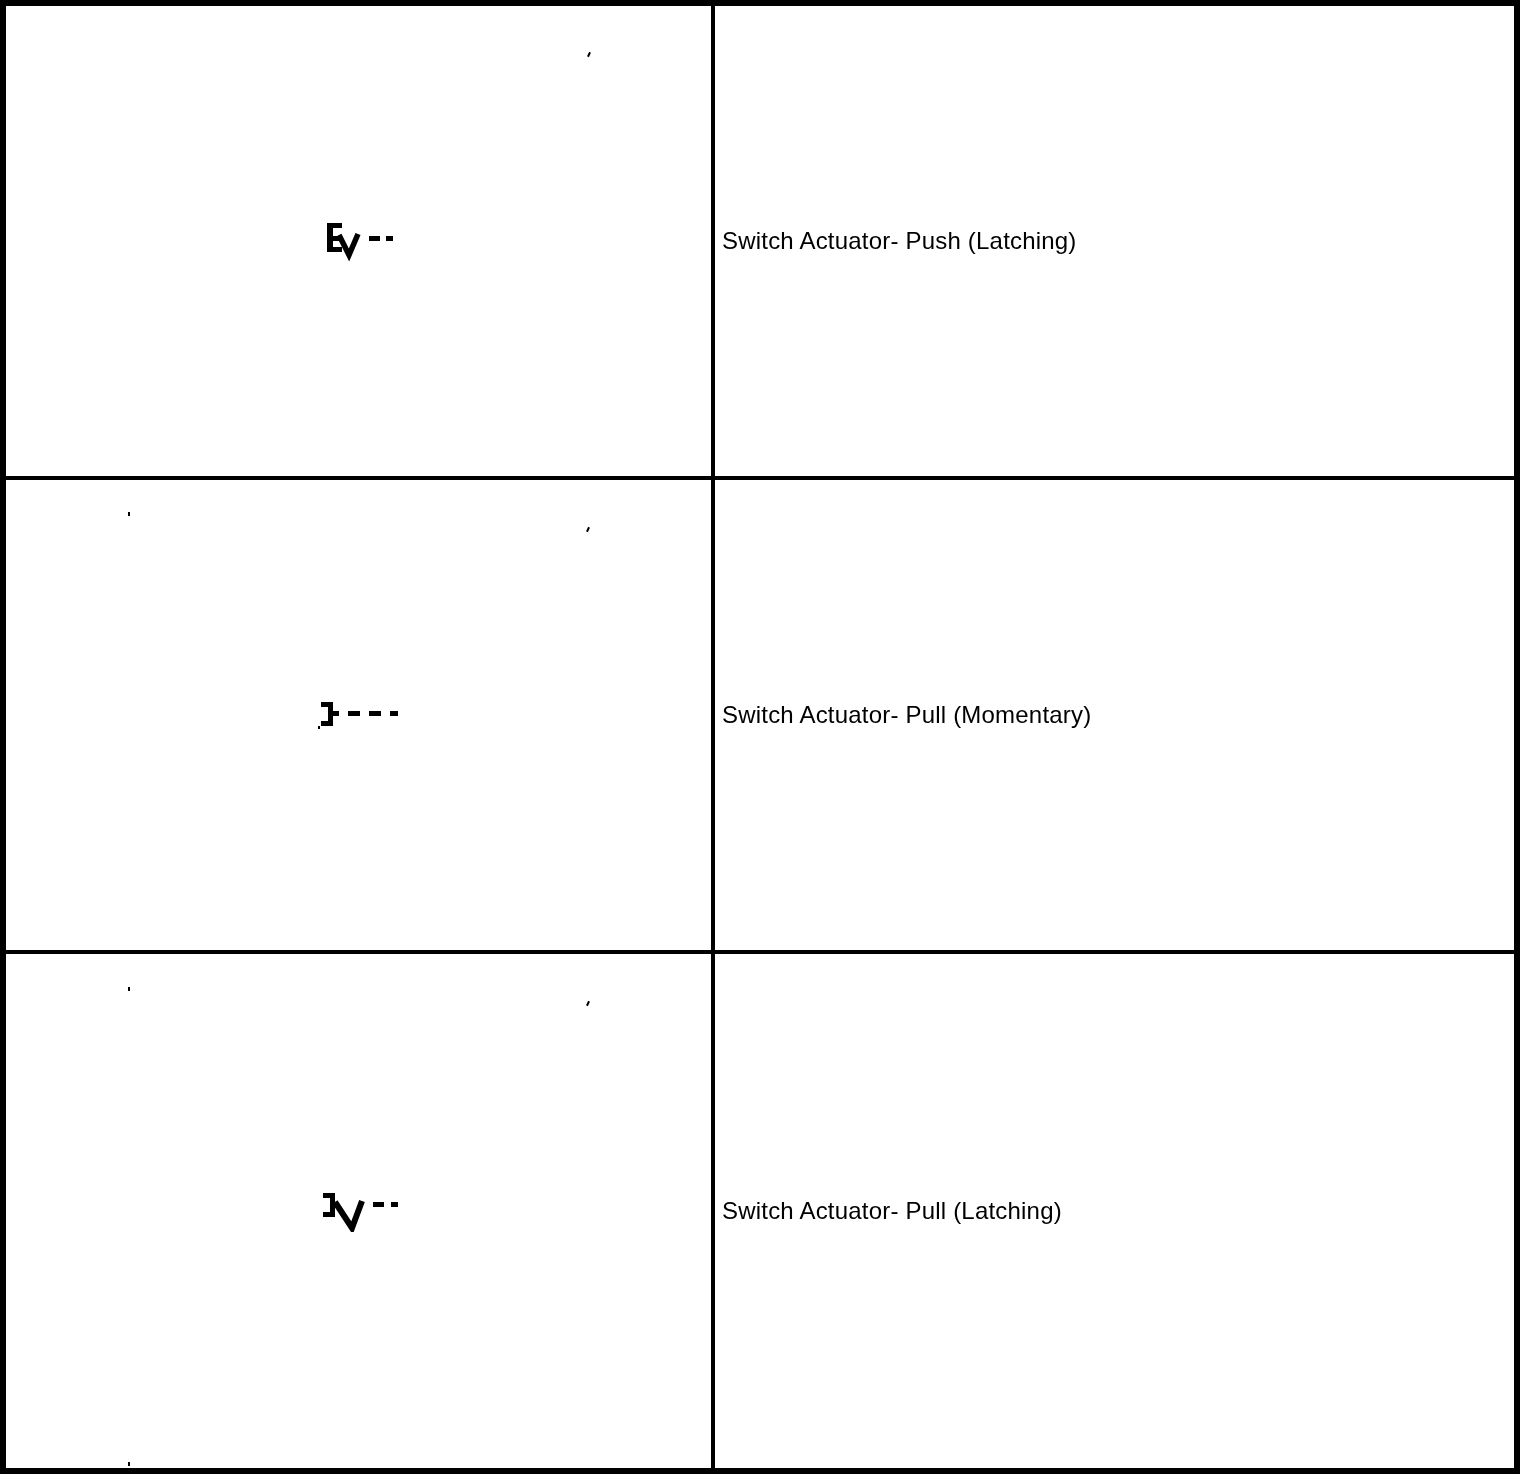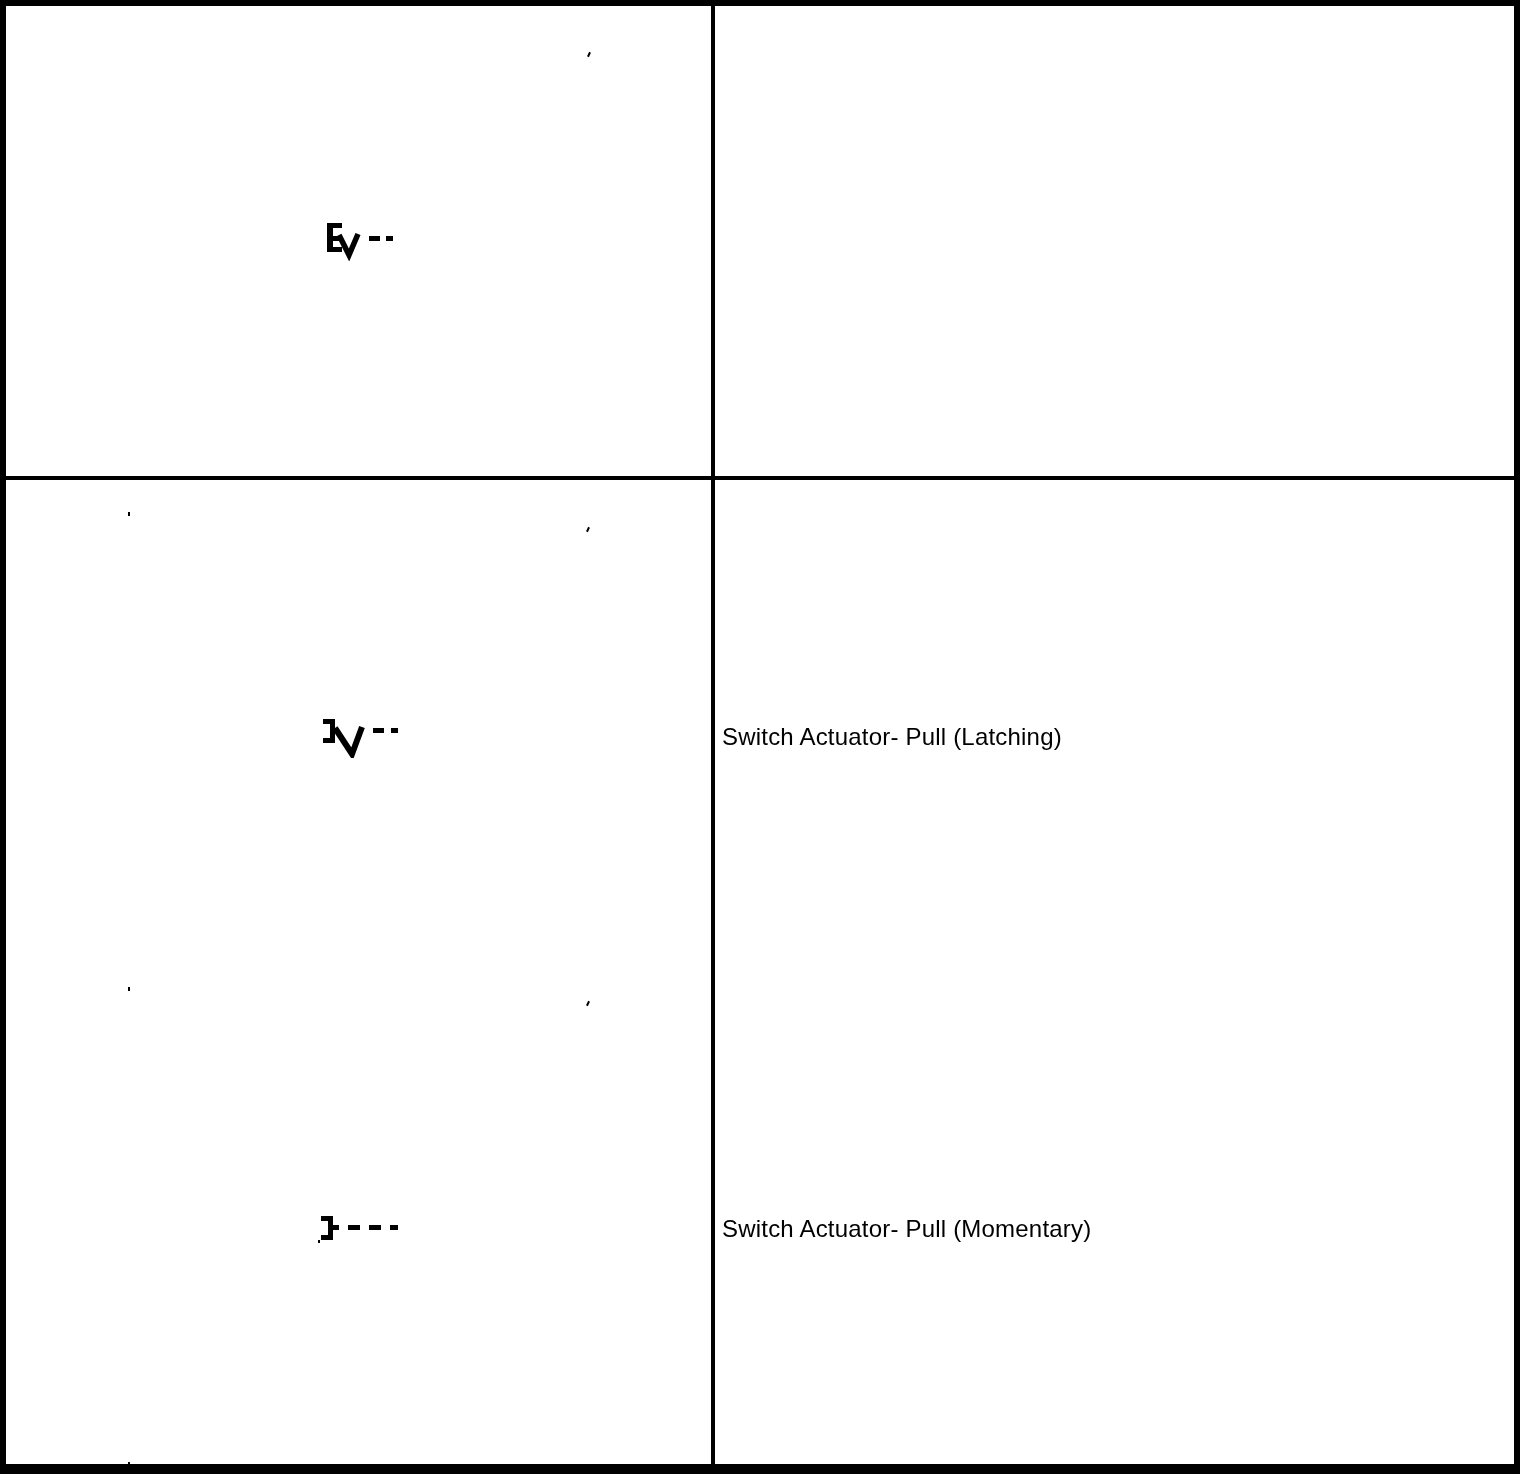--- a/index.html
+++ b/index.html
@@ -94,38 +94,22 @@
           <path d="M5,4.5 H20" stroke-width="5"></path>
           <path d="M5,17.5 H18" stroke-width="5"></path>
           <path d="M5,28.5 H20" stroke-width="5"></path>
 
           <polyline points="17,14 27,34 36,13" stroke-width="5.5"></polyline>
 
           <path d="M47,17.5 H58" stroke-width="5"></path>
           <path d="M64,17.5 H71" stroke-width="5"></path>
         </svg>
       </div>
-    </div>
-
-    <div class="trow r3">
-      <div class="cell-symbol">
-        <svg class="glyph" width="80" height="42" viewBox="0 0 80 42" xmlns="http://www.w3.org/2000/svg">
-
-          <path d="M4,5.5 H16" stroke-width="5"></path>
-          <path d="M13.5,3 V27" stroke-width="5"></path>
-          <path d="M4,24.5 H16" stroke-width="5"></path>
-
-          <polyline points="16,12 33,38 43,11" stroke-width="6"></polyline>
-
-          <path d="M54,14.5 H65" stroke-width="5"></path>
-          <path d="M72,14.5 H79" stroke-width="5"></path>
-        </svg>
-      </div>
       <div class="cell-desc">
-        <span>Switch Actuator- Pull (Latching)</span>
+        <span>Switch Actuator- Push (Latching)</span>
       </div>
     </div>
 
     <div class="trow r2">
       <div class="cell-symbol">
         <svg class="glyph" width="82" height="30" viewBox="0 0 82 30" xmlns="http://www.w3.org/2000/svg">
 
           <path d="M3,4.5 H15" stroke-width="5"></path>
           <path d="M12.5,2 V26" stroke-width="5"></path>
           <path d="M3,23.5 H15" stroke-width="5"></path>
@@ -135,20 +119,39 @@
           <path d="M30,13.5 H42" stroke-width="5"></path>
           <path d="M51,13.5 H63" stroke-width="5"></path>
           <path d="M72,13.5 H80" stroke-width="5"></path>
         </svg>
       </div>
       <div class="cell-desc">
         <span>Switch Actuator- Pull (Momentary)</span>
       </div>
     </div>
 
+    <div class="trow r3">
+      <div class="cell-symbol">
+        <svg class="glyph" width="80" height="42" viewBox="0 0 80 42" xmlns="http://www.w3.org/2000/svg">
+
+          <path d="M4,5.5 H16" stroke-width="5"></path>
+          <path d="M13.5,3 V27" stroke-width="5"></path>
+          <path d="M4,24.5 H16" stroke-width="5"></path>
+
+          <polyline points="16,12 33,38 43,11" stroke-width="6"></polyline>
+
+          <path d="M54,14.5 H65" stroke-width="5"></path>
+          <path d="M72,14.5 H79" stroke-width="5"></path>
+        </svg>
+      </div>
+      <div class="cell-desc">
+        <span>Switch Actuator- Pull (Latching)</span>
+      </div>
+    </div>
+
   </div>
 
   <div class="speck grave" style="left:588px; top:52px;"></div>
   <div class="speck tick" style="left:128px; top:512px;"></div>
   <div class="speck grave" style="left:587px; top:527px;"></div>
   <div class="speck tick" style="left:128px; top:987px;"></div>
   <div class="speck grave" style="left:587px; top:1001px;"></div>
   <div class="speck tick" style="left:128px; top:1462px;"></div>
 
 </div>

